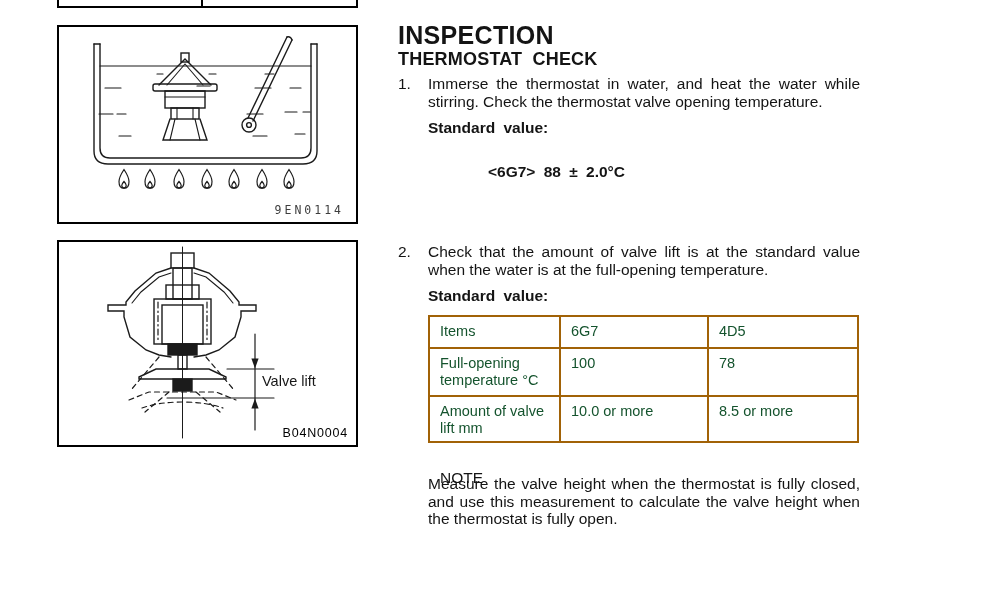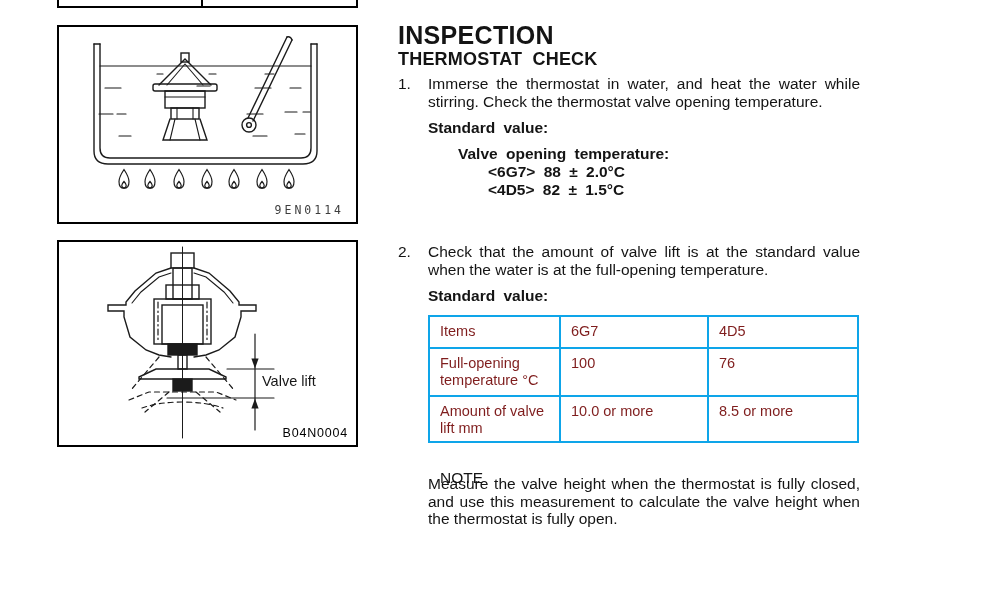--- a/index.html
+++ b/index.html
@@ -62,22 +62,22 @@
   .spec  { word-spacing:5px; }
   .spec1 { left:488px; top:163px;text-align:right; }
   .spec2 { left:488px; top:181px; }
   .sv2   { left:428px; top:287px; }
 
   table.spec-table {
     position:absolute; left:428px; top:315px; width:429px;
     border-collapse:collapse; table-layout:fixed; font-size:14.5px;
   }
   .spec-table th, .spec-table td {
-    border:2px solid #0ea5e9; font-weight:normal; text-align:left;
-    vertical-align:top; padding:6px 8px 4px 10px; line-height:17px; color:#7f1d1d;
+    border:2px solid #a16207; font-weight:normal; text-align:left;
+    vertical-align:top; padding:6px 8px 4px 10px; line-height:17px; color:#14532d;
   }
   .col-items { width:131px; } .col-6g7 { width:148px; } .col-4d5 { width:150px; }
   .row-head   { height:32px; }
   .row-temp   { height:48px; }
   .row-lift   { height:44px; }
 
   .note-label { position:absolute; left:428px; top:457px; margin:12px; font-size:15.5px; }
   .note-text  {
     position:absolute; left:428px; top:475px; width:432px; margin:0;
     font-size:15.5px; line-height:17.6px; text-align:justify;
@@ -187,23 +187,21 @@
 
   <h1 class="title">INSPECTION</h1>
   <h2 class="section">THERMOSTAT CHECK</h2>
 
   <div class="step step1">
     <span class="stepnum">1.</span>
     <p class="steptext">Immerse the thermostat in water, and heat the water while stirring. Check the thermostat valve opening temperature.</p>
   </div>
 
   <p class="boldline sv1">Standard value:</p>
-  <p class="boldline voh">Valve opening temperature:</p>
   <p class="boldline spec spec1">&lt;6G7&gt; 88 ± 2.0°C</p>
-  <p class="boldline spec spec2">&lt;4D5&gt; 82 ± 1.5°C</p>
 
   <div class="step step2">
     <span class="stepnum">2.</span>
     <p class="steptext">Check that the amount of valve lift is at the standard value when the water is at the full-opening temperature.</p>
   </div>
 
   <p class="boldline sv2">Standard value:</p>
 
   <table class="spec-table">
     <colgroup>
@@ -215,21 +213,21 @@
       <tr class="row-head">
         <th>Items</th>
         <th>6G7</th>
         <th>4D5</th>
       </tr>
     </thead>
     <tbody>
       <tr class="row-temp">
         <td>Full-opening temperature °C</td>
         <td>100</td>
-        <td>76</td>
+        <td>78</td>
       </tr>
       <tr class="row-lift">
         <td>Amount of valve lift mm</td>
         <td>10.0 or more</td>
         <td>8.5 or more</td>
       </tr>
     </tbody>
   </table>
 
   <p class="note-label">NOTE</p>

